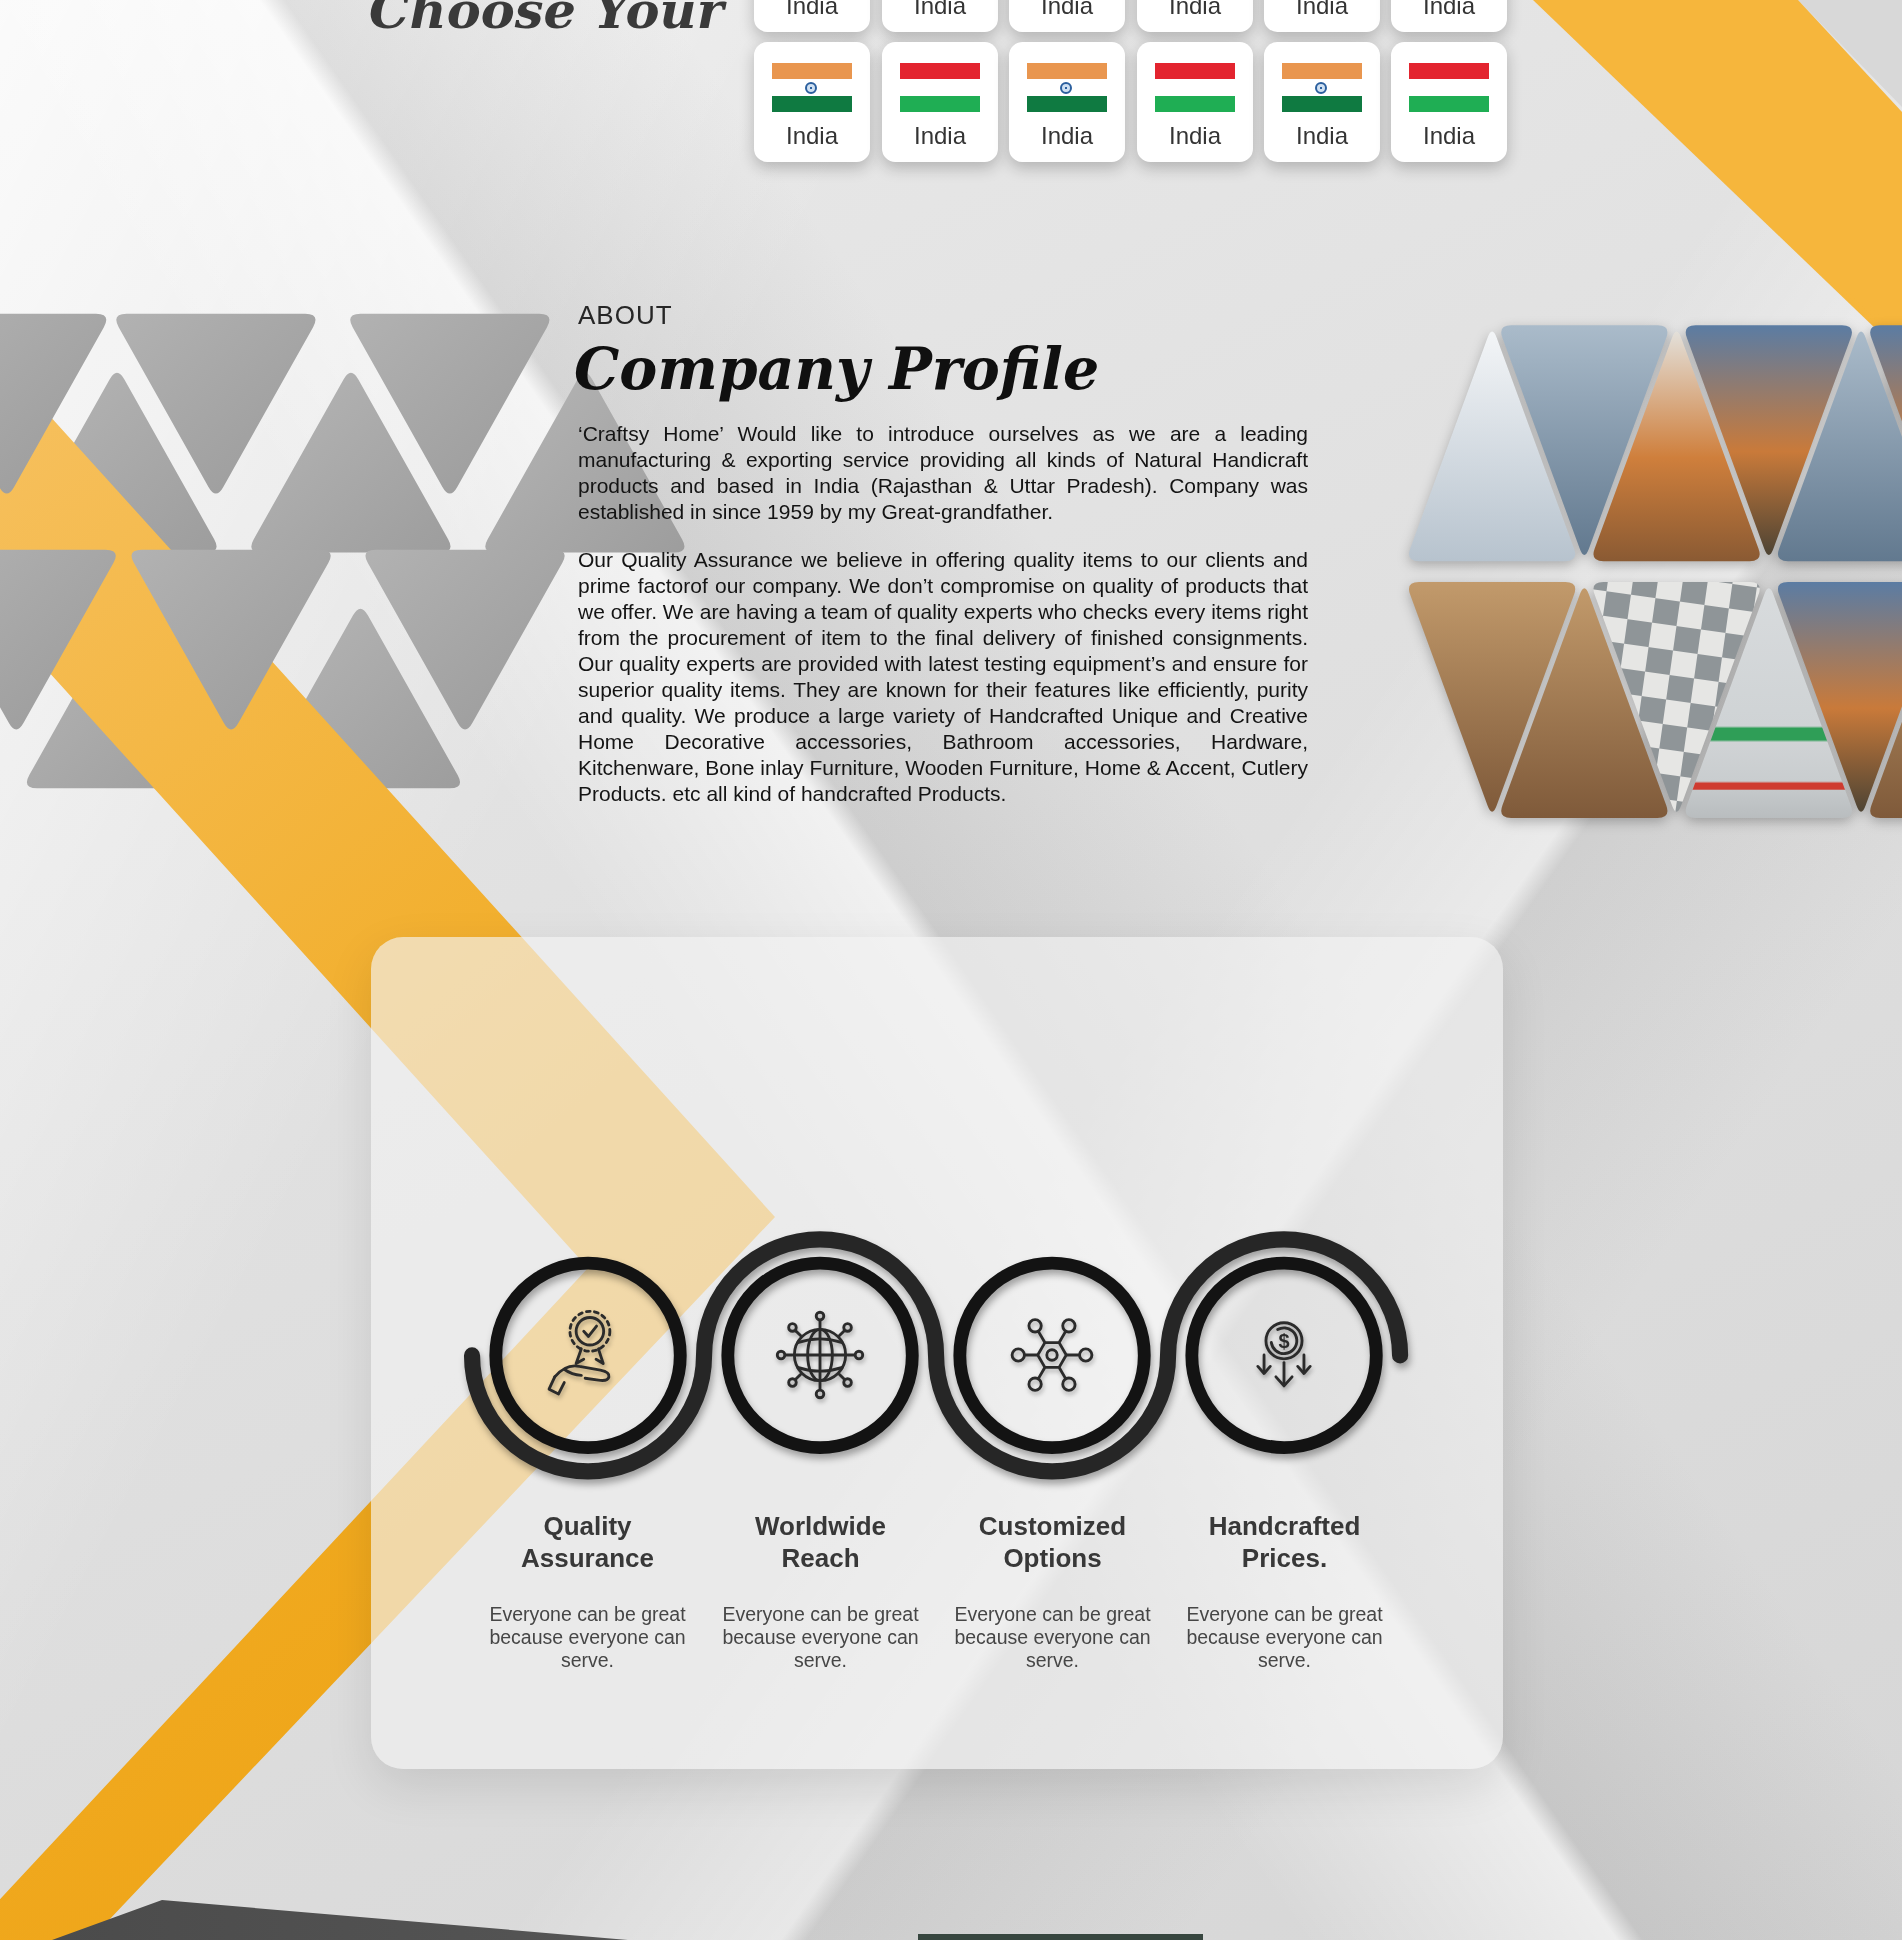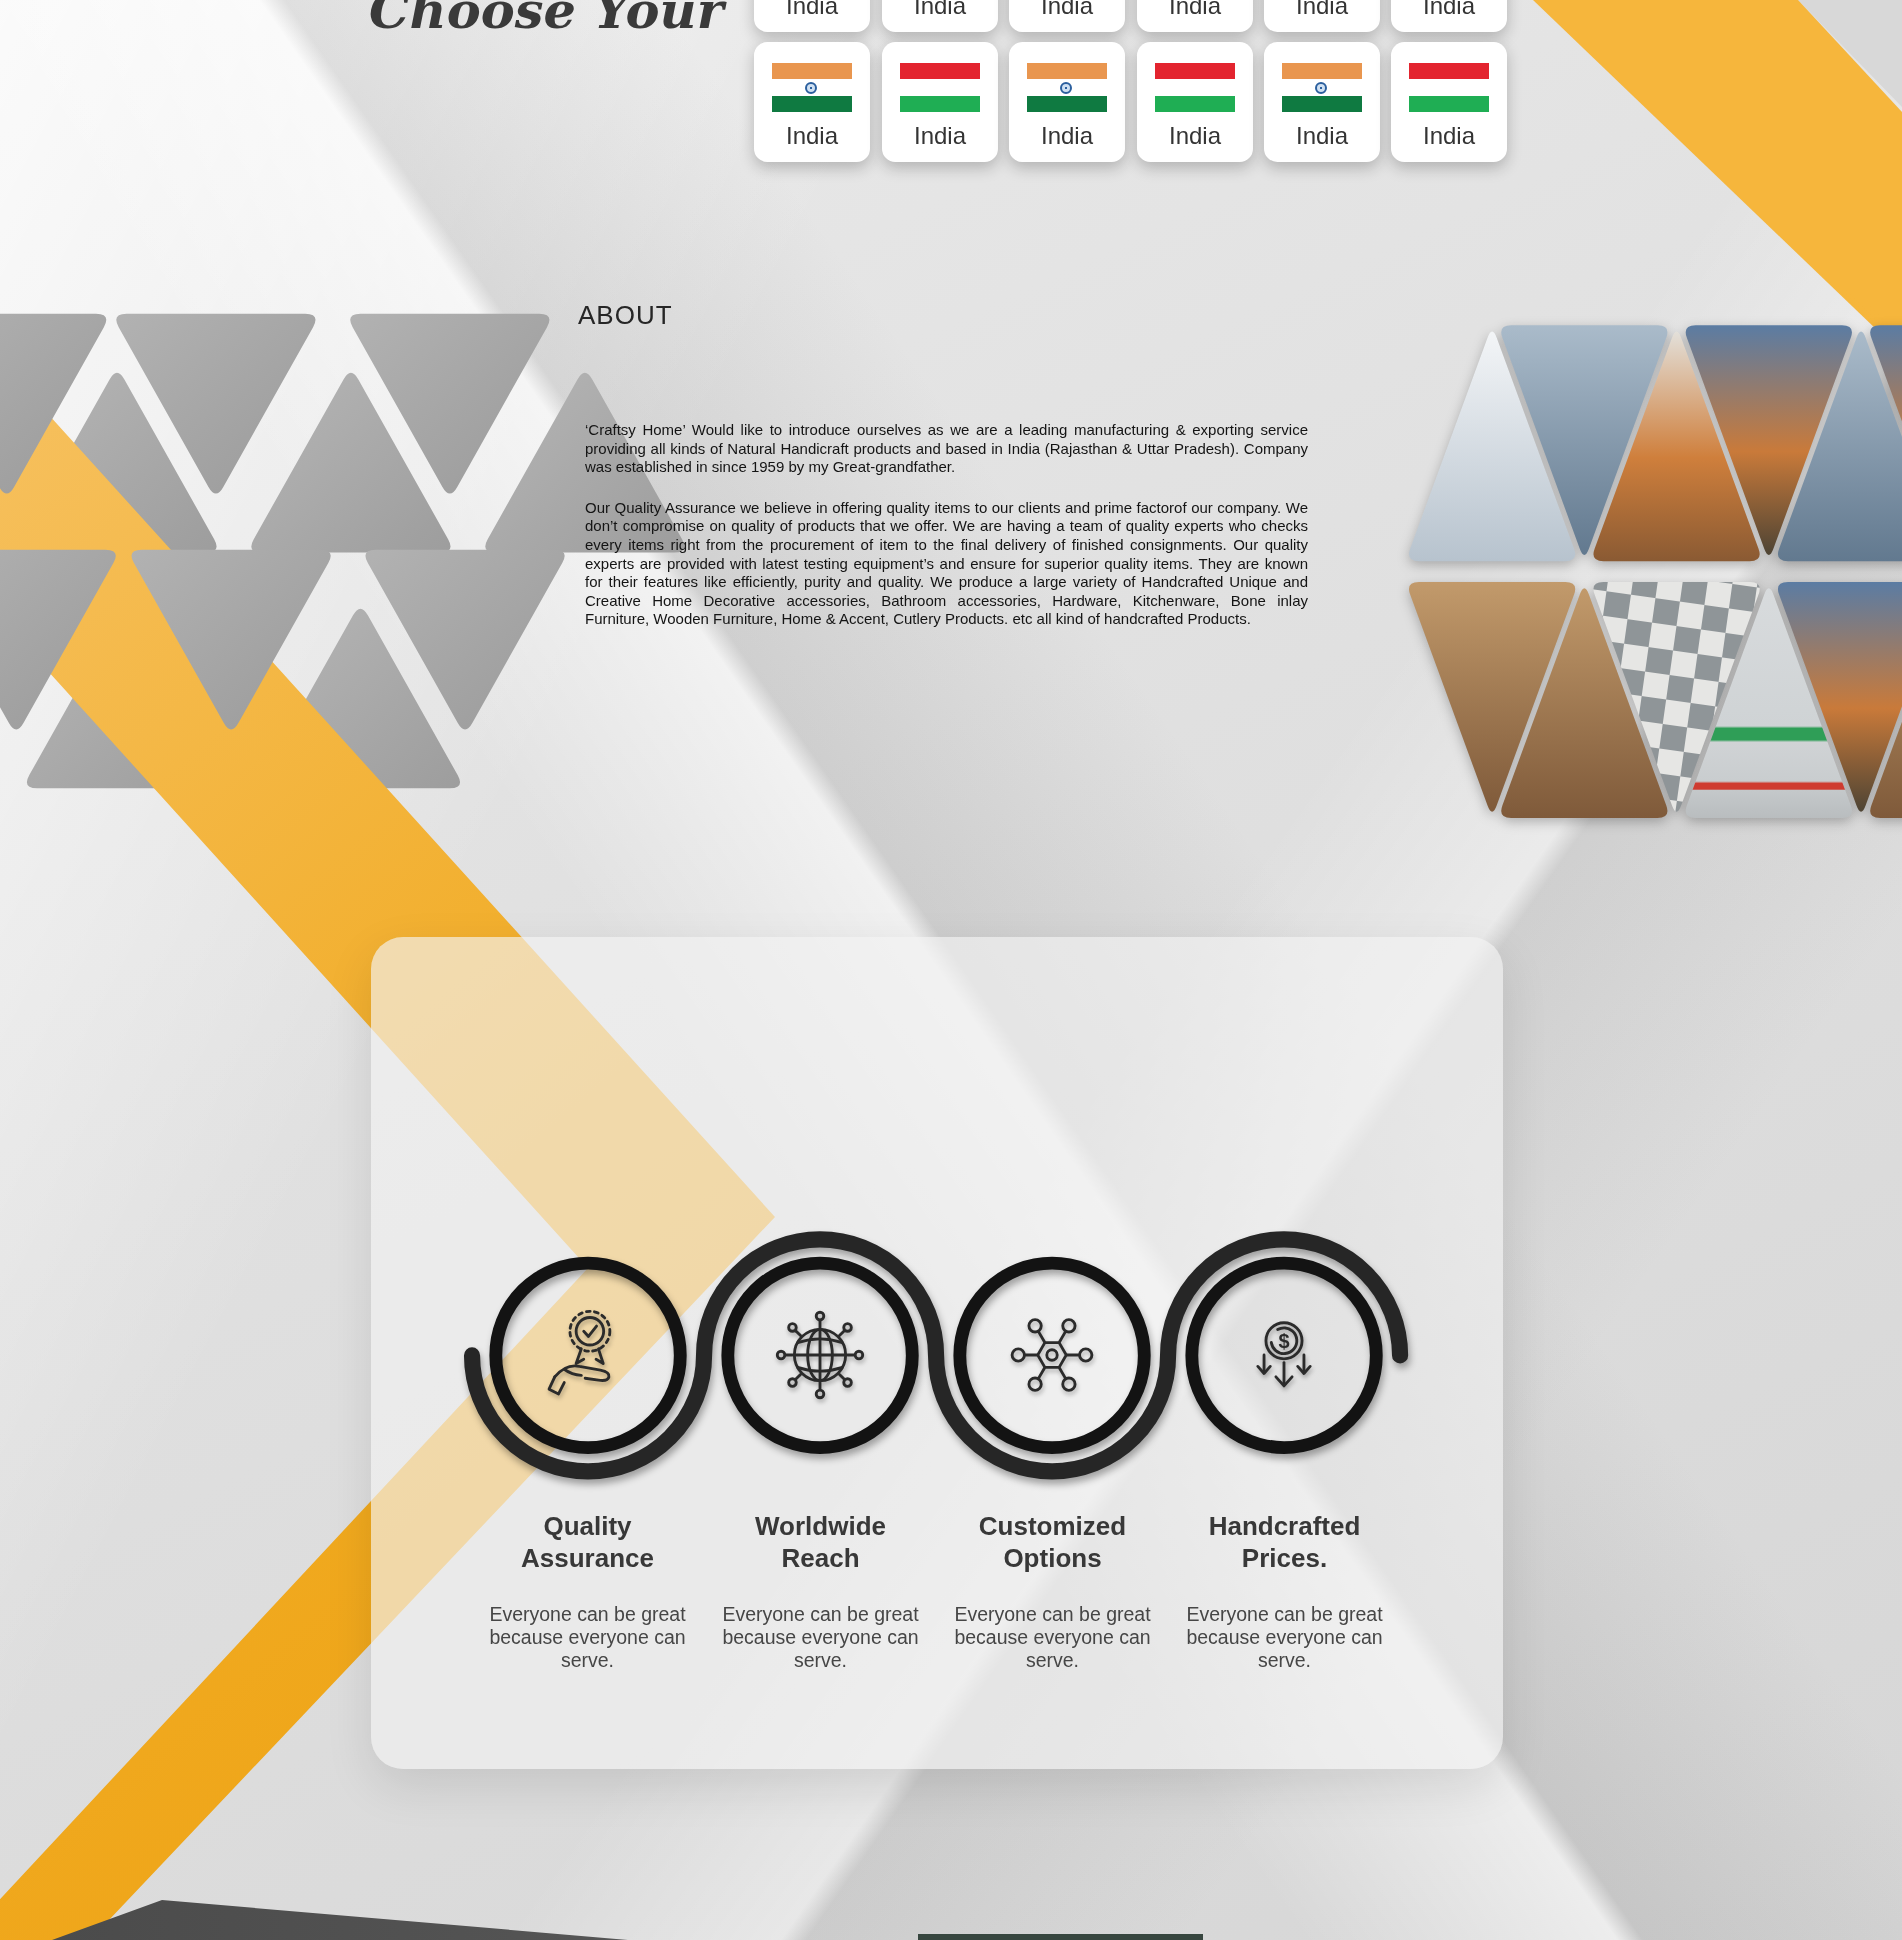--- a/index.html
+++ b/index.html
@@ -42,21 +42,21 @@
     border:2.4px solid #2b5f9e;box-sizing:border-box;background:
     radial-gradient(circle,#2b5f9e 0 22%,#cfe0f2 23% 100%);}
   .lang-label{position:absolute;left:0;top:80px;width:100%;text-align:center;
     font-size:24px;color:#343434;}
   
   .about-kicker{position:absolute;left:578px;top:300px;z-index:4;font-size:26px;
     letter-spacing:1px;color:#262626;}
   .about-heading{position:absolute;left:574px;top:335px;z-index:4;font-size:57px;
     font-family:"DejaVu Serif",serif;font-style:italic;font-weight:700;color:#101010;}
   .about-paras{position:absolute;left:578px;top:421px;width:730px;z-index:4;}
-  .about-paras p{margin:0 0 22px 7px;font-size:15px;line-height:1.24;color:#141414;
+  .about-paras p{margin:0 0 22px 0;font-size:21px;line-height:1.24;color:#141414;
     text-align:justify;}
   
   .why-card{position:absolute;left:371px;top:937px;width:1132px;height:832px;z-index:4;
     background:rgba(241,241,241,.66);border-radius:32px;
     box-shadow:0 17px 48px rgba(0,0,0,.10);}
   .why-title{position:absolute;left:0;top:68px;width:100%;text-align:center;
     font-family:"DejaVu Serif",serif;font-style:italic;font-weight:700;font-size:88px;
     color:#3d3d3d;text-shadow:3.8px 5.7px 5.7px rgba(0,0,0,.30);}
   .flow{position:absolute;left:0;top:0;filter:drop-shadow(2.9px 5.7px 3.8px rgba(0,0,0,.32));}
   .f-icon{position:absolute;width:114px;height:114px;filter:drop-shadow(1.9px 3.8px 1.9px rgba(0,0,0,.28));}
@@ -227,20 +227,21 @@
         <span class="chakra"></span>
       </div>
     <div class="lang-label">India</div>
   </div>
   <div class="lang-card" style="left:1391px;top:42px">
     <div class="flag f-hungary"></div>
     <div class="lang-label">India</div>
   </div>
 
   <div class="about-kicker">ABOUT</div>
+  <div class="about-heading">Company Profile</div>
   <div class="about-paras">
     <p>‘Craftsy Home’ Would like to introduce ourselves as we are a leading manufacturing &amp; exporting service providing all kinds of Natural Handicraft products and based in India (Rajasthan &amp; Uttar Pradesh). Company was established in since 1959 by my Great-grandfather.</p>
     <p>Our Quality Assurance we believe in offering quality items to our clients and prime factorof our company. We don’t compromise on quality of products that we offer. We are having a team of quality experts who checks every items right from the procurement of item to the final delivery of finished consignments. Our quality experts are provided with latest testing equipment’s and ensure for superior quality items. They are known for their features like efficiently, purity and quality. We produce a large variety of Handcrafted Unique and Creative Home Decorative accessories, Bathroom accessories, Hardware, Kitchenware, Bone inlay Furniture, Wooden Furniture, Home &amp; Accent, Cutlery Products. etc all kind of handcrafted Products.</p>
   </div>
 
   <div class="why-card">
 
     <svg class="flow" width="1132" height="832" viewBox="0 0 1190 875">
       <path d="M106,440 A122,122 0 0 0 350,440 A122,122 0 0 1 594,440 A122,122 0 0 0 838,440 A122,122 0 0 1 1082,440" fill="none" stroke="#262626" stroke-width="17" stroke-linecap="round"></path>
       <circle cx="228" cy="440" r="97" fill="none" stroke="#131313" stroke-width="13.5"></circle>

